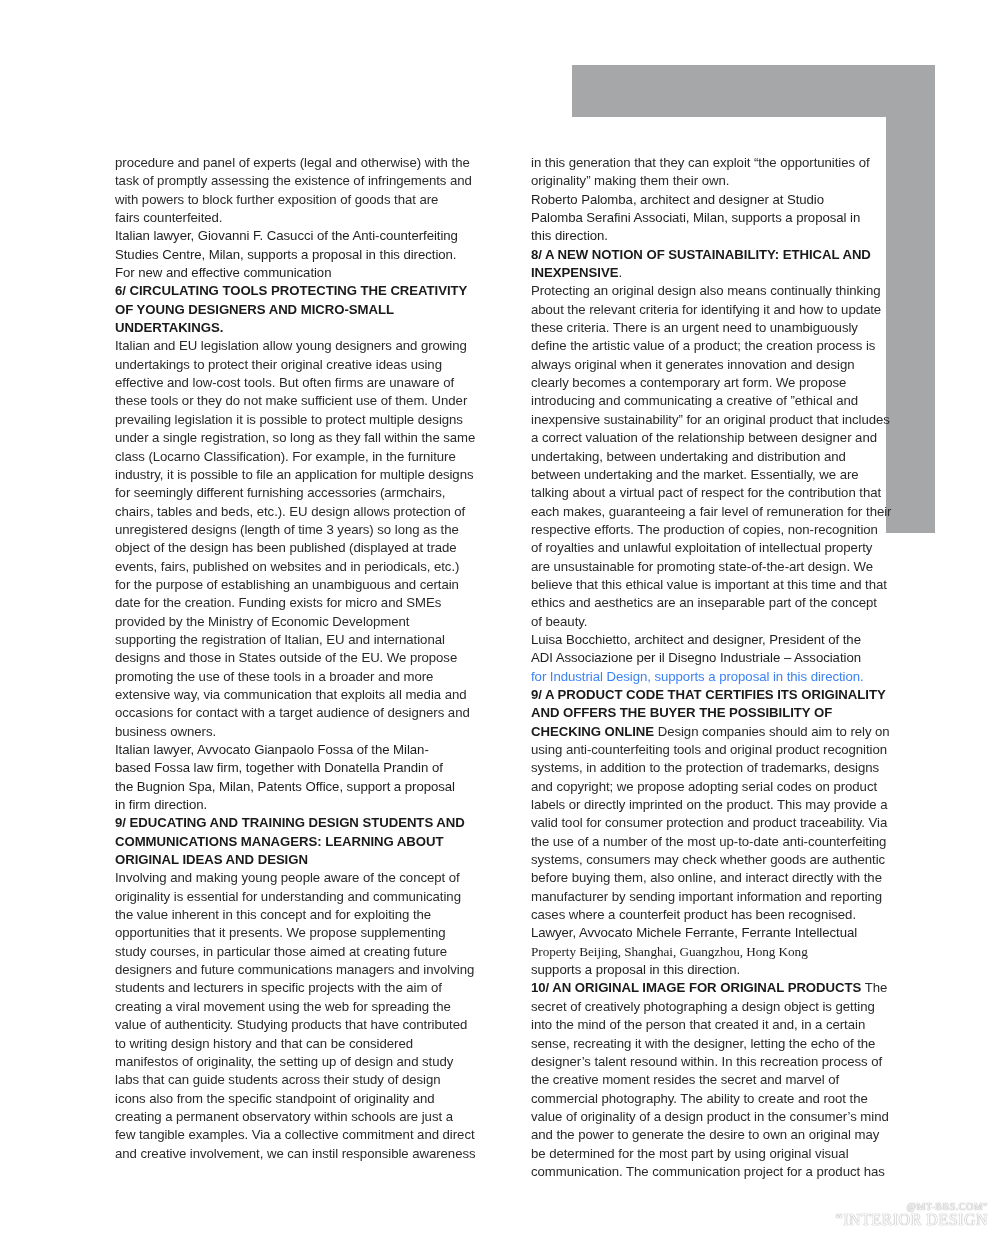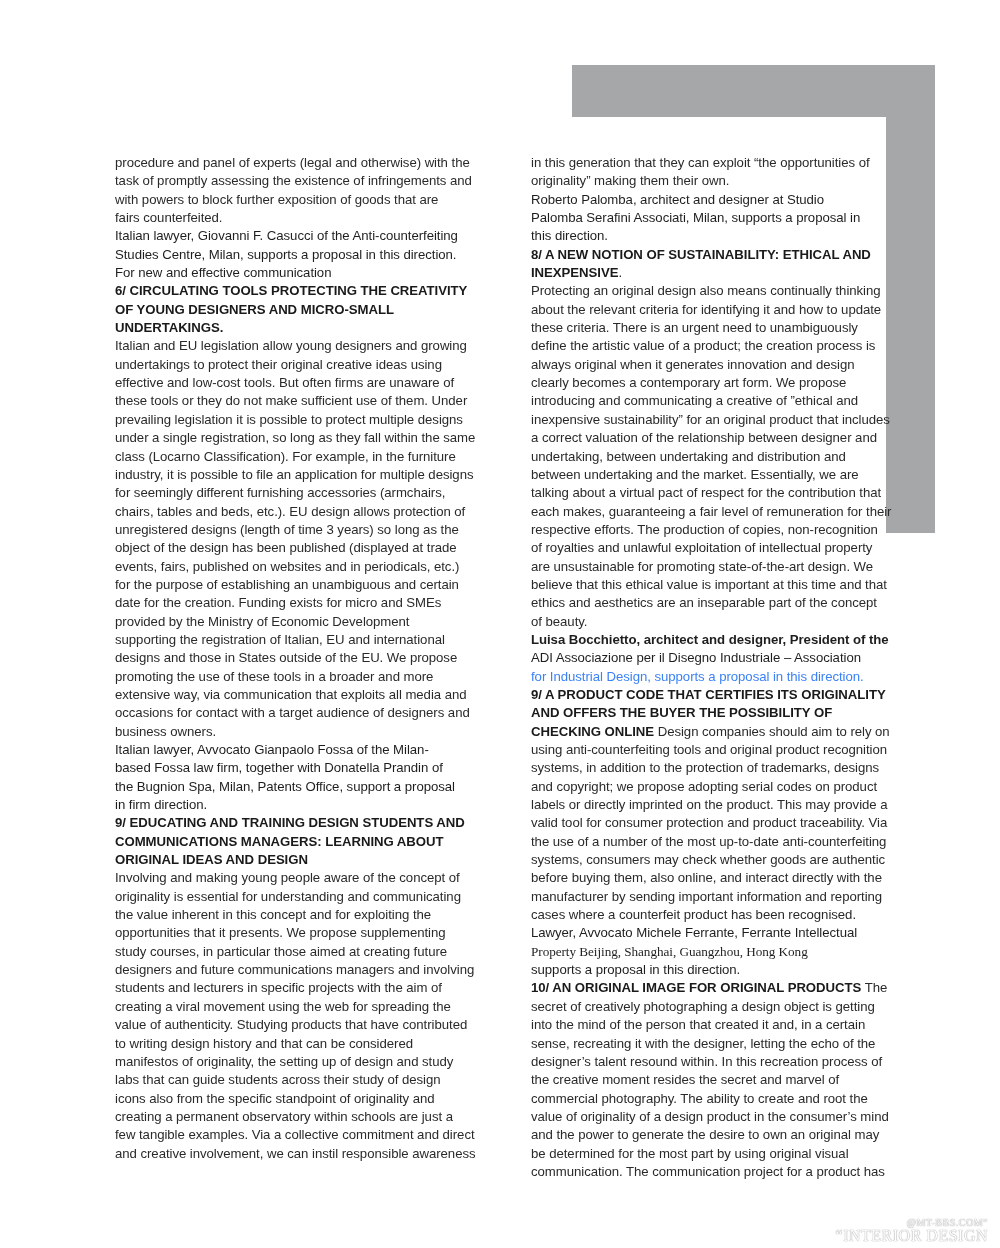--- a/index.html
+++ b/index.html
@@ -5,21 +5,21 @@
   html, body { margin:0; padding:0; background:#ffffff; }
   body { width:1000px; height:1248px; position:relative; overflow:hidden;
          font-family:"Liberation Sans", sans-serif; color:#2a2a2a; }
   .gray-top { position:absolute; left:572px; top:65px; width:363px; height:52px; background:#a6a7a9; }
   .gray-side { position:absolute; left:886px; top:117px; width:49px; height:416px; background:#a6a7a9; }
   .col { position:absolute; top:154px; font-size:13.2px; line-height:18.35px; letter-spacing:-0.05px; }
   .col-left { left:115px; width:350px; }
   .col-right { left:487px; width:378px;margin-left:44px; }
   .line { white-space:nowrap; display:block; }
   .b { font-weight:bold; color:#1a1a1a; }
-  .watermark { position:absolute; right:12px; bottom:4px; text-align:right; font-family:"Liberation Serif", serif;
+  .watermark { position:absolute; right:12px; bottom:20px; text-align:right; font-family:"Liberation Serif", serif;
                color:#ffffff; text-shadow: 0 0 1px #9a9a9a, 0 0 1px #9a9a9a; letter-spacing:0.5px; }
   .wm1 { font-size:10px; line-height:11px; }
   .wm2 { font-size:16px; line-height:16px; }
 </style>
 </head>
 <body>
 
 <div class="gray-top"></div>
 <div class="gray-side"></div>
 
@@ -100,21 +100,21 @@
     <span class="line"><span>undertaking, between undertaking and distribution and</span></span>
     <span class="line"><span>between undertaking and the market. Essentially, we are</span></span>
     <span class="line"><span>talking about a virtual pact of respect for the contribution that</span></span>
     <span class="line"><span>each makes, guaranteeing a fair level of remuneration for their</span></span>
     <span class="line"><span>respective efforts. The production of copies, non-recognition</span></span>
     <span class="line"><span>of royalties and unlawful exploitation of intellectual property</span></span>
     <span class="line"><span>are unsustainable for promoting state-of-the-art design. We</span></span>
     <span class="line"><span>believe that this ethical value is important at this time and that</span></span>
     <span class="line"><span>ethics and aesthetics are an inseparable part of the concept</span></span>
     <span class="line"><span>of beauty.</span></span>
-    <span class="line" style="color: rgb(30, 30, 30); font-weight: bold;"><span>Luisa Bocchietto, architect and designer, President of the</span></span>
+    <span class="line" style="color: rgb(30, 30, 30);"><span>Luisa Bocchietto, architect and designer, President of the</span></span>
     <span class="line" style="color: rgb(30, 30, 30);"><span>ADI Associazione per il Disegno Industriale – Association</span></span>
     <span class="line" style="color: #3b82f6;"><span>for Industrial Design, supports a proposal in this direction.</span></span>
     <span class="line"><span class="b">9/ A PRODUCT CODE THAT CERTIFIES ITS ORIGINALITY</span></span>
     <span class="line"><span class="b">AND OFFERS THE BUYER THE POSSIBILITY OF</span></span>
     <span class="line"><span class="b">CHECKING ONLINE</span><span> Design companies should aim to rely on</span></span>
     <span class="line"><span>using anti-counterfeiting tools and original product recognition</span></span>
     <span class="line"><span>systems, in addition to the protection of trademarks, designs</span></span>
     <span class="line"><span>and copyright; we propose adopting serial codes on product</span></span>
     <span class="line"><span>labels or directly imprinted on the product. This may provide a</span></span>
     <span class="line"><span>valid tool for consumer protection and product traceability. Via</span></span>

